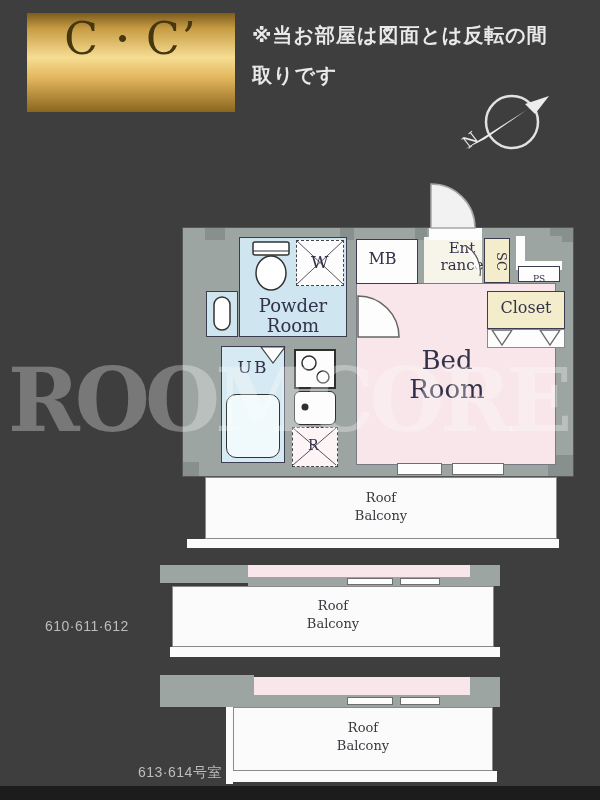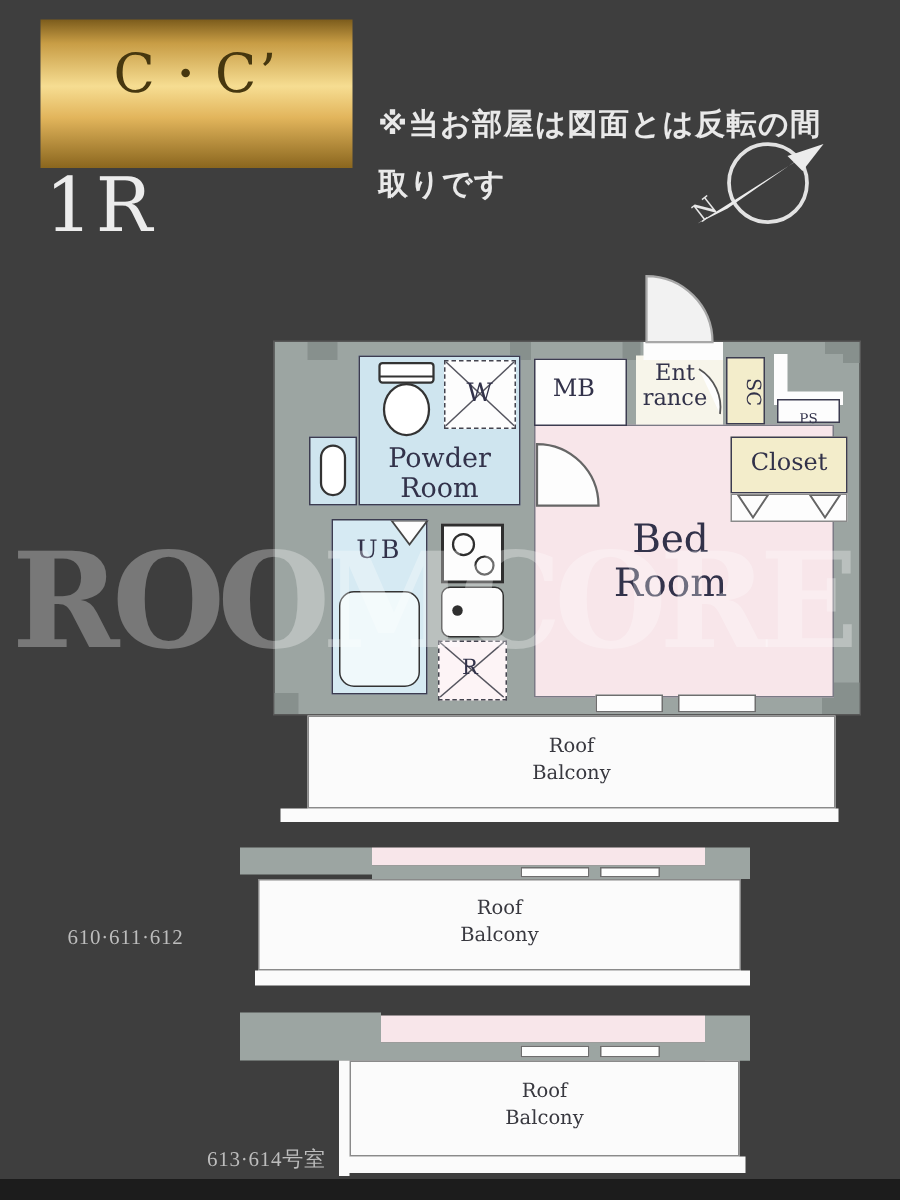--- a/index.html
+++ b/index.html
@@ -4,58 +4,57 @@
 <style>
   html,body{margin:0;padding:0;background:#222;}
   .canvas{position:relative;width:600px;height:800px;background:#3e3e3e;overflow:hidden;
           font-family:"DejaVu Serif","Liberation Serif",serif;}
   .abs{position:absolute;}
 
   
   .badge{left:27px;top:13px;width:208px;height:99px;text-align:center;
          background:linear-gradient(180deg,#7c5c1c 0%,#c89d45 16%,#f6dd92 45%,#ecc band 0,#e2b55c 66%,#8a661e 100%);
          background:linear-gradient(180deg,#7c5c1c 0%,#c89d45 16%,#f6dd92 45%,#e2b55c 66%,#8a661e 100%);}
-  .badge-title{margin-top:15px;font-size:36px;line-height:44px;color:#46370f;letter-spacing:2px;}
+  .badge-title{margin-top:4px;font-size:44px;line-height:44px;color:#46370f;letter-spacing:2px;}
   .badge-sub{font-size:21px;line-height:20px;color:#46370f;margin-top:2px;}
   .note{left:252px;width:330px;color:#e9e9e9;font-size:20px;font-weight:700;
-        font-family:"DejaVu Sans","Liberation Sans",sans-serif;letter-spacing:1px;line-height:40px;margin-top:47px;}
+        font-family:"DejaVu Sans","Liberation Sans",sans-serif;letter-spacing:1px;line-height:40px;}
   .plan-type{left:30px;top:108px;font-size:50px;color:#ececec;letter-spacing:2px;}
   .area-line{left:30px;color:#dedede;font-size:16px;font-family:"DejaVu Sans","Liberation Sans",sans-serif;}
 
   
   .wall{background:#9ca5a2;outline:1px solid #575757;}
   .pillar{background:#87908d;}
   .room{border:1.5px solid #3c3c50;box-sizing:border-box;}
   .lbl{color:#32324a;text-align:center;line-height:1.12;}
   .wbox{background:#fdfdfd;border:1.2px dashed #44444f;box-sizing:border-box;text-align:center;}
   .balcony{background:#fbfbfb;border:1px solid #8a8a8a;box-sizing:border-box;text-align:center;color:#38383f;}
   .bal-line{font-size:13px;line-height:18px;}
   .wstrip{background:#fbfbfb;}
-  .unit-lbl{color:#bdbdbd;font-size:14px;font-family:Liberation Serif, serif;letter-spacing:0.5px;}
+  .unit-lbl{color:#bdbdbd;font-size:14px;font-family:Liberation Sans, sans-serif;letter-spacing:0.5px;}
   .watermark{left:8px;top:348px;width:590px;font-size:88px;font-weight:700;letter-spacing:-5px;
              color:rgba(255,255,255,0.30);z-index:40;pointer-events:none;transform:scaleX(0.98);
              transform-origin:left;white-space:nowrap;}
   .win{background:#fdfdfd;border:1px solid #6e6e6e;box-sizing:border-box;}
   svg{display:block;}
 </style>
 </head>
 <body>
 
 <div class="canvas">
 
   <div class="abs badge">
     <div class="badge-title">C・C’</div>
   </div>
 
   <div class="abs note" style="top:15px;">
     <span style="display:block">※当お部屋は図面とは反転の間</span>
     <span style="display:block">取りです</span>
   </div>
 
-  <div class="abs plan-type">1R</div>
 
   <svg class="abs" style="left:455px;top:83px;" width="105" height="78">
     <circle cx="57" cy="39" r="26" fill="none" stroke="#e2e2e2" stroke-width="2.5"></circle>
     <polygon points="10,66 94,13 76,24 30,56" fill="#ececec"></polygon>
     <polygon points="94,13 70,21 80,31" fill="#ececec"></polygon>
   </svg>
   <div class="abs" style="left:463px;top:130px;color:#e8e8e8;font-size:17px;transform:rotate(-38deg);">N</div>
 
   <div class="abs wall" style="left:183px;top:228px;width:390px;height:248px;"></div>
   <div class="abs pillar" style="left:205px;top:228px;width:20px;height:12px;"></div>
@@ -121,21 +120,21 @@
       <line x1="0" y1="0" x2="43" y2="37" stroke="#55555f" stroke-width="1"></line>
       <line x1="43" y1="0" x2="0" y2="37" stroke="#55555f" stroke-width="1"></line>
     </svg>
     <span class="abs lbl" style="left:15px;top:10px;font-size:14px;">R</span>
   </div>
 
   <div class="abs room" style="left:356px;top:239px;width:62px;height:45px;background:#fdfdfd;"></div>
   <div class="abs lbl" style="left:356px;top:250px;width:53px;font-size:16px;">MB</div>
 
   <div class="abs" style="left:424px;top:237px;width:58px;height:46px;background:#f7f5ea;"></div>
-  <div class="abs lbl" style="left:424px;top:240px;width:52px;font-size:15px;">
+  <div class="abs lbl" style="left:436px;top:240px;width:52px;font-size:15px;">
     <span style="display:block">Ent</span>
     <span style="display:block">rance</span>
   </div>
   <svg class="abs" style="left:464px;top:243px;" width="20" height="38">
     <path d="M2,3 A30,30 0 0 1 16,33" fill="#fdfdfd" stroke="#555" stroke-width="1.2"></path>
   </svg>
 
   <div class="abs room" style="left:484px;top:238px;width:26px;height:45px;background:#f3edcb;"></div>
   <div class="abs lbl" style="left:486px;top:241px;width:22px;font-size:13px;writing-mode:vertical-rl;height:40px;">SC</div>
 

